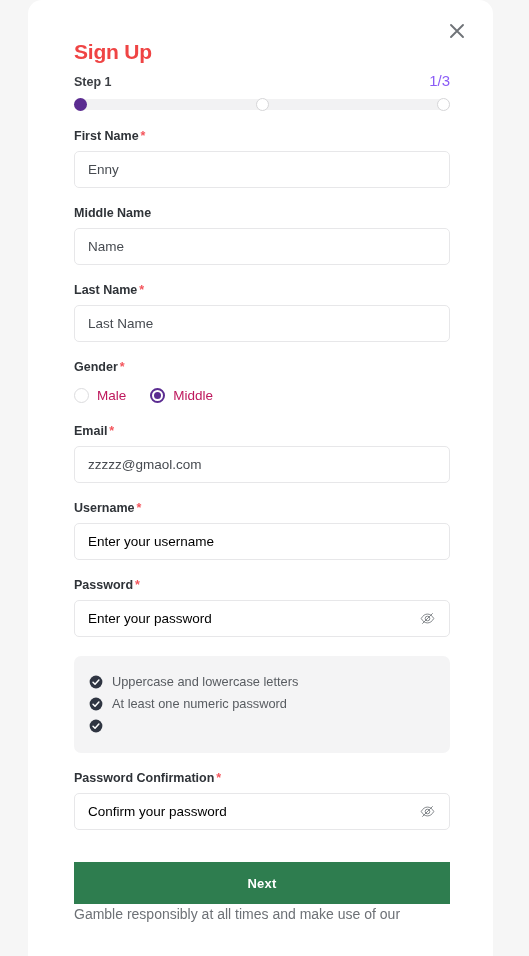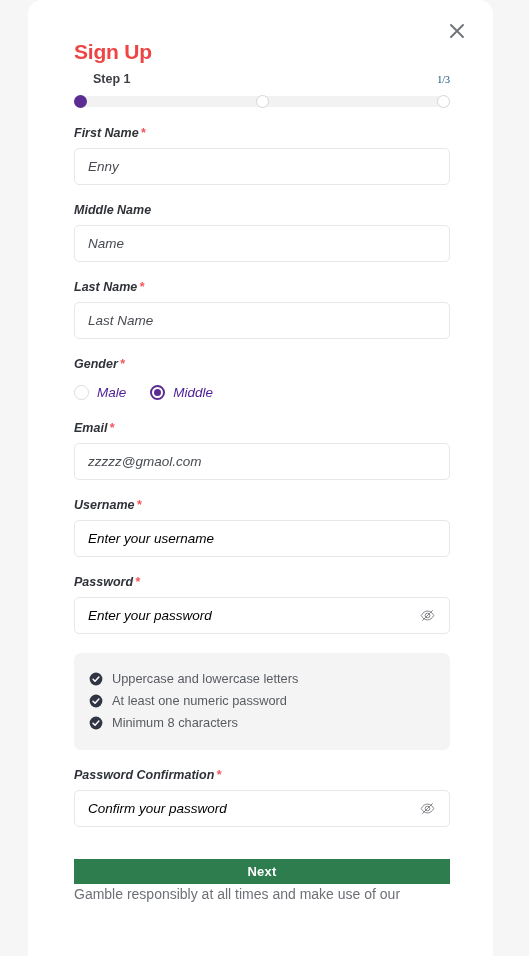--- a/index.html
+++ b/index.html
@@ -59,26 +59,24 @@
   .step-row {
     display: flex;
     align-items: baseline;
     justify-content: space-between;
     margin-top: 7px;
   }
   .step-label {
     font-size: 12.5px;
     font-weight: bold;
     color: #3c3f44;
-    margin-left: 19px;
   }
   .step-count {
-    font-size: 10px;
-    color: #0c4a6e;
-    font-family: Liberation Serif, serif;
+    font-size: 15px;
+    color: #8b5cf6;
   }
 
   .progress-wrap {
     position: relative;
     margin-top: 9px;
     height: 13px;
   }
   .progress-track {
     position: absolute;
     left: 0;
@@ -100,21 +98,21 @@
     left: 0;
     background: #5b2c91;
   }
   .dot.todo {
     background: #ffffff;
     border: 1px solid #d6d6d8;
   }
   .dot.pos2 { left: 182px; }
   .dot.pos3 { left: 363px; }
 
-  .field { margin-top: 17px; font-style: italic; }
+  .field { margin-top: 17px; }
 
   .field-label {
     font-size: 12.5px;
     font-weight: bold;
     color: #2f3338;
     line-height: 16px;
     margin-bottom: 7px;
   }
   .req {
     color: #f4555c;
@@ -184,21 +182,21 @@
   }
   .radio-inner {
     width: 7px;
     height: 7px;
     border-radius: 50%;
     background: #5b2c91;
   }
   .radio-label {
     margin-left: 8px;
     font-size: 13.5px;
-    color: #4c1d95;
+    color: #be185d;
   }
 
   .reqs-box {
     margin-top: 19px;
     width: 376px;
     background: #f4f4f5;
     border-radius: 7px;
     padding: 15px 0 16px 0;
     box-sizing: border-box;
   }
@@ -216,21 +214,21 @@
   .req-text {
     margin-left: 9px;
     font-size: 12.8px;
     color: #585c61;
     line-height: 18px;
   }
 
   .next-btn {
     margin-top: 32px;
     width: 376px;
-    height: 25px;
+    height: 42px;
     background: #2e7d4f;
     color: #ffffff;
     font-size: 13px;
     font-weight: bold;
     display: flex;
     align-items: center;
     justify-content: center;
     border: none;
     cursor: pointer;
     font-family: "Liberation Sans", sans-serif;
@@ -372,21 +370,20 @@
         </span>
         <span class="req-text">At least one numeric password</span>
       </div>
       <div class="req-item">
         <span class="check-icon">
           <svg width="14" height="14" viewBox="0 0 16 16">
             <circle cx="8" cy="8" r="7.3" fill="#2f3542"></circle>
             <path d="M4.6 8.2 L6.9 10.5 L11.3 5.7" fill="none" stroke="#ffffff" stroke-width="1.7" stroke-linecap="round" stroke-linejoin="round"></path>
           </svg>
         </span>
-        <span class="req-text">Minimum 8 characters</span>
       </div>
     </div>
 
     <div class="field">
       <div class="field-label">
         <span>Password Confirmation</span><span class="req">*</span>
       </div>
       <div class="input-box">
         <span class="input-text placeholder">Confirm your password</span>
         <span class="eye-btn">

